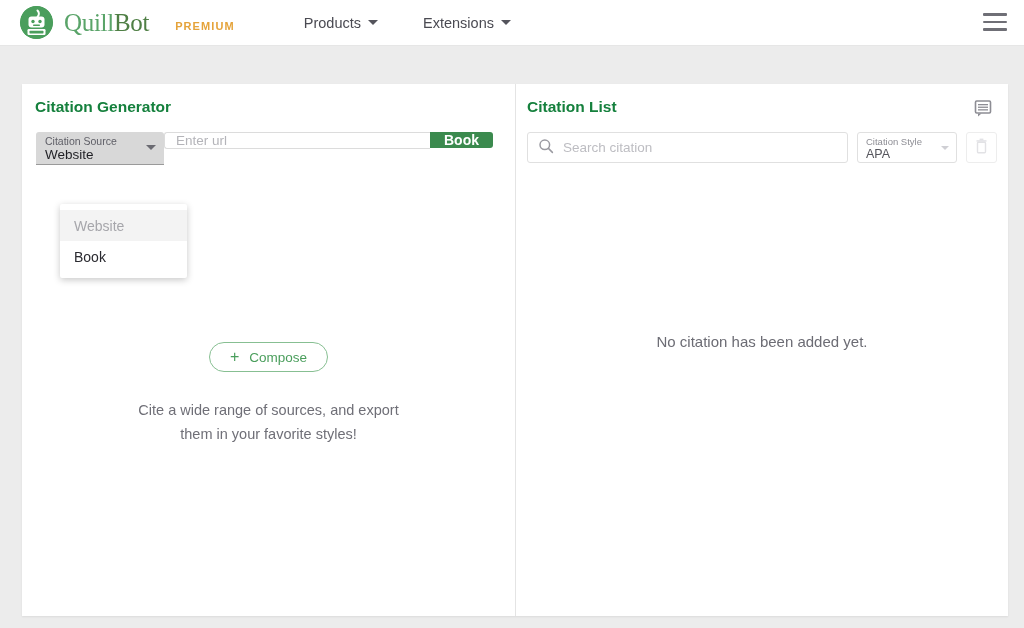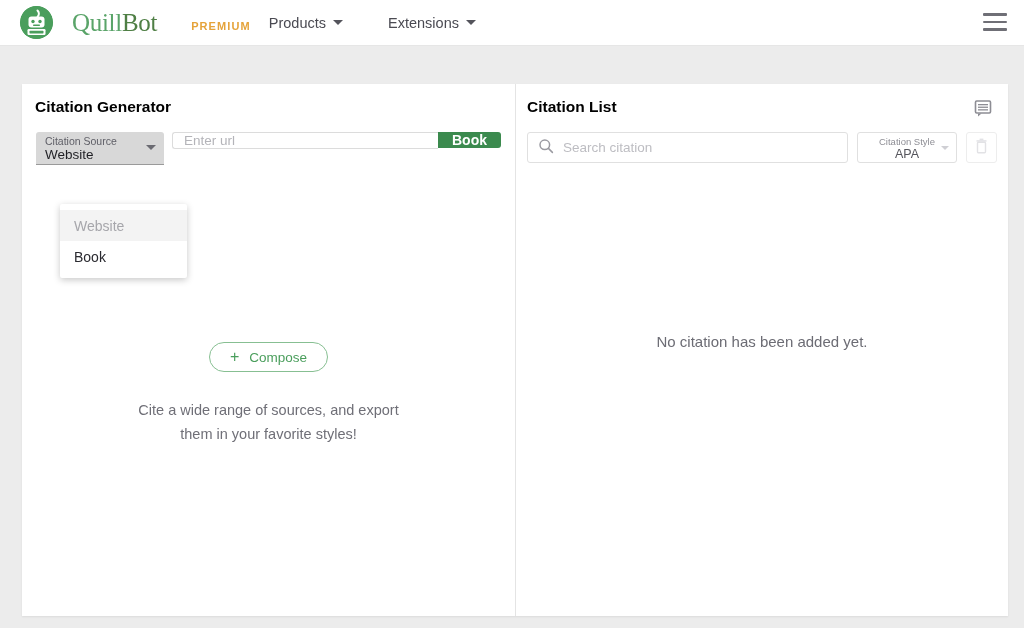--- a/index.html
+++ b/index.html
@@ -19,21 +19,21 @@
     height: 46px;
     background: #ffffff;
     border-bottom: 1px solid #e6e6e6;
     display: flex;
     align-items: center;
   }
   .brand {
     display: flex;
     align-items: center;
     margin-left: 20px;
-    gap: 19px;
+    gap: 11px;
   }
   .logo-mark {
     width: 33px; height: 33px;
     border-radius: 50%;
     background: #4a9e5c;
     position: relative;
     flex: none;
     overflow: hidden;
   }
   .logo-mark svg { display: block; }
@@ -52,21 +52,21 @@
     font-size: 11px;
     font-weight: 600;
     letter-spacing: 1.1px;
     margin-left: 15px;
     position: relative;
     top: 3px;
   }
   .nav-links {
     display: flex;
     align-items: flex-start;
-    margin-left: 18px;
+    margin-left: 69px;
     gap: 45px;
   }
   .nav-item {
     display: flex;
     align-items: center;
     gap: 7px;
     font-size: 14.5px;
     color: #4a4a52;
     cursor: pointer;
   }
@@ -123,32 +123,31 @@
     flex: 1;
     height: 100%;
     position: relative;
   }
   .pane-title {
     position: absolute;
     top: 14px;
     left: 13px;
     font-size: 15.5px;
     font-weight: bold;
-    color: #000000;
+    color: #15803d;
   }
   .pane-right .pane-title { left: 11px; }
 
   
   .left-controls {
     position: absolute;
     top: 48px;
     left: 14px;
     display: flex;
     align-items: flex-start;
-    gap: 8px;
   }
   .filled-select {
     width: 128px;
     height: 33px;
     background: #d8d8d8;
     border: none;
     border-bottom: 1px solid #9a9a9a;
     border-radius: 3px 3px 0 0;
     position: relative;
     padding: 3px 9px 0 9px;
@@ -294,21 +293,20 @@
   .search-box input::placeholder { color: #bdbdc2; }
   .outline-select {
     width: 100px;
     height: 31px;
     border: 1px solid #e0e0e0;
     border-radius: 3px;
     position: relative;
     padding: 3px 8px 0 8px;
     background: #fff;
     cursor: pointer;
-    text-align: center;
   }
   .os-label {
     font-size: 9.5px;
     color: #8e8e95;
     line-height: 11px;
     display: block;
   }
   .os-value {
     font-size: 12.5px;
     color: #55555c;

